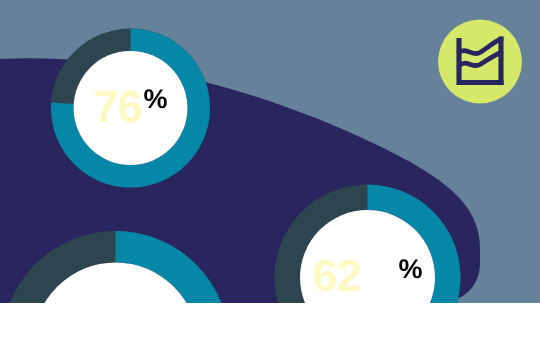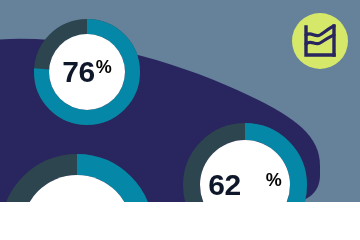--- a/index.html
+++ b/index.html
@@ -24,21 +24,21 @@
   .donut-label {
     position: absolute;
     left: 0; right: 0;
     display: flex;
     align-items: baseline;
     justify-content: center;
     pointer-events: none;
   }
   .donut-num {
     font-weight: 700;
-    color: #0f172a;
+    color: #fef9c3;
     letter-spacing: -0.5px;
     line-height: 1;
   }
   .donut-pct {
     font-weight: 700;
     color: #050505;
     line-height: 1;
   }
   #label-76 { top: 57px; }
   #label-76 .donut-num { font-size: 30px; }

